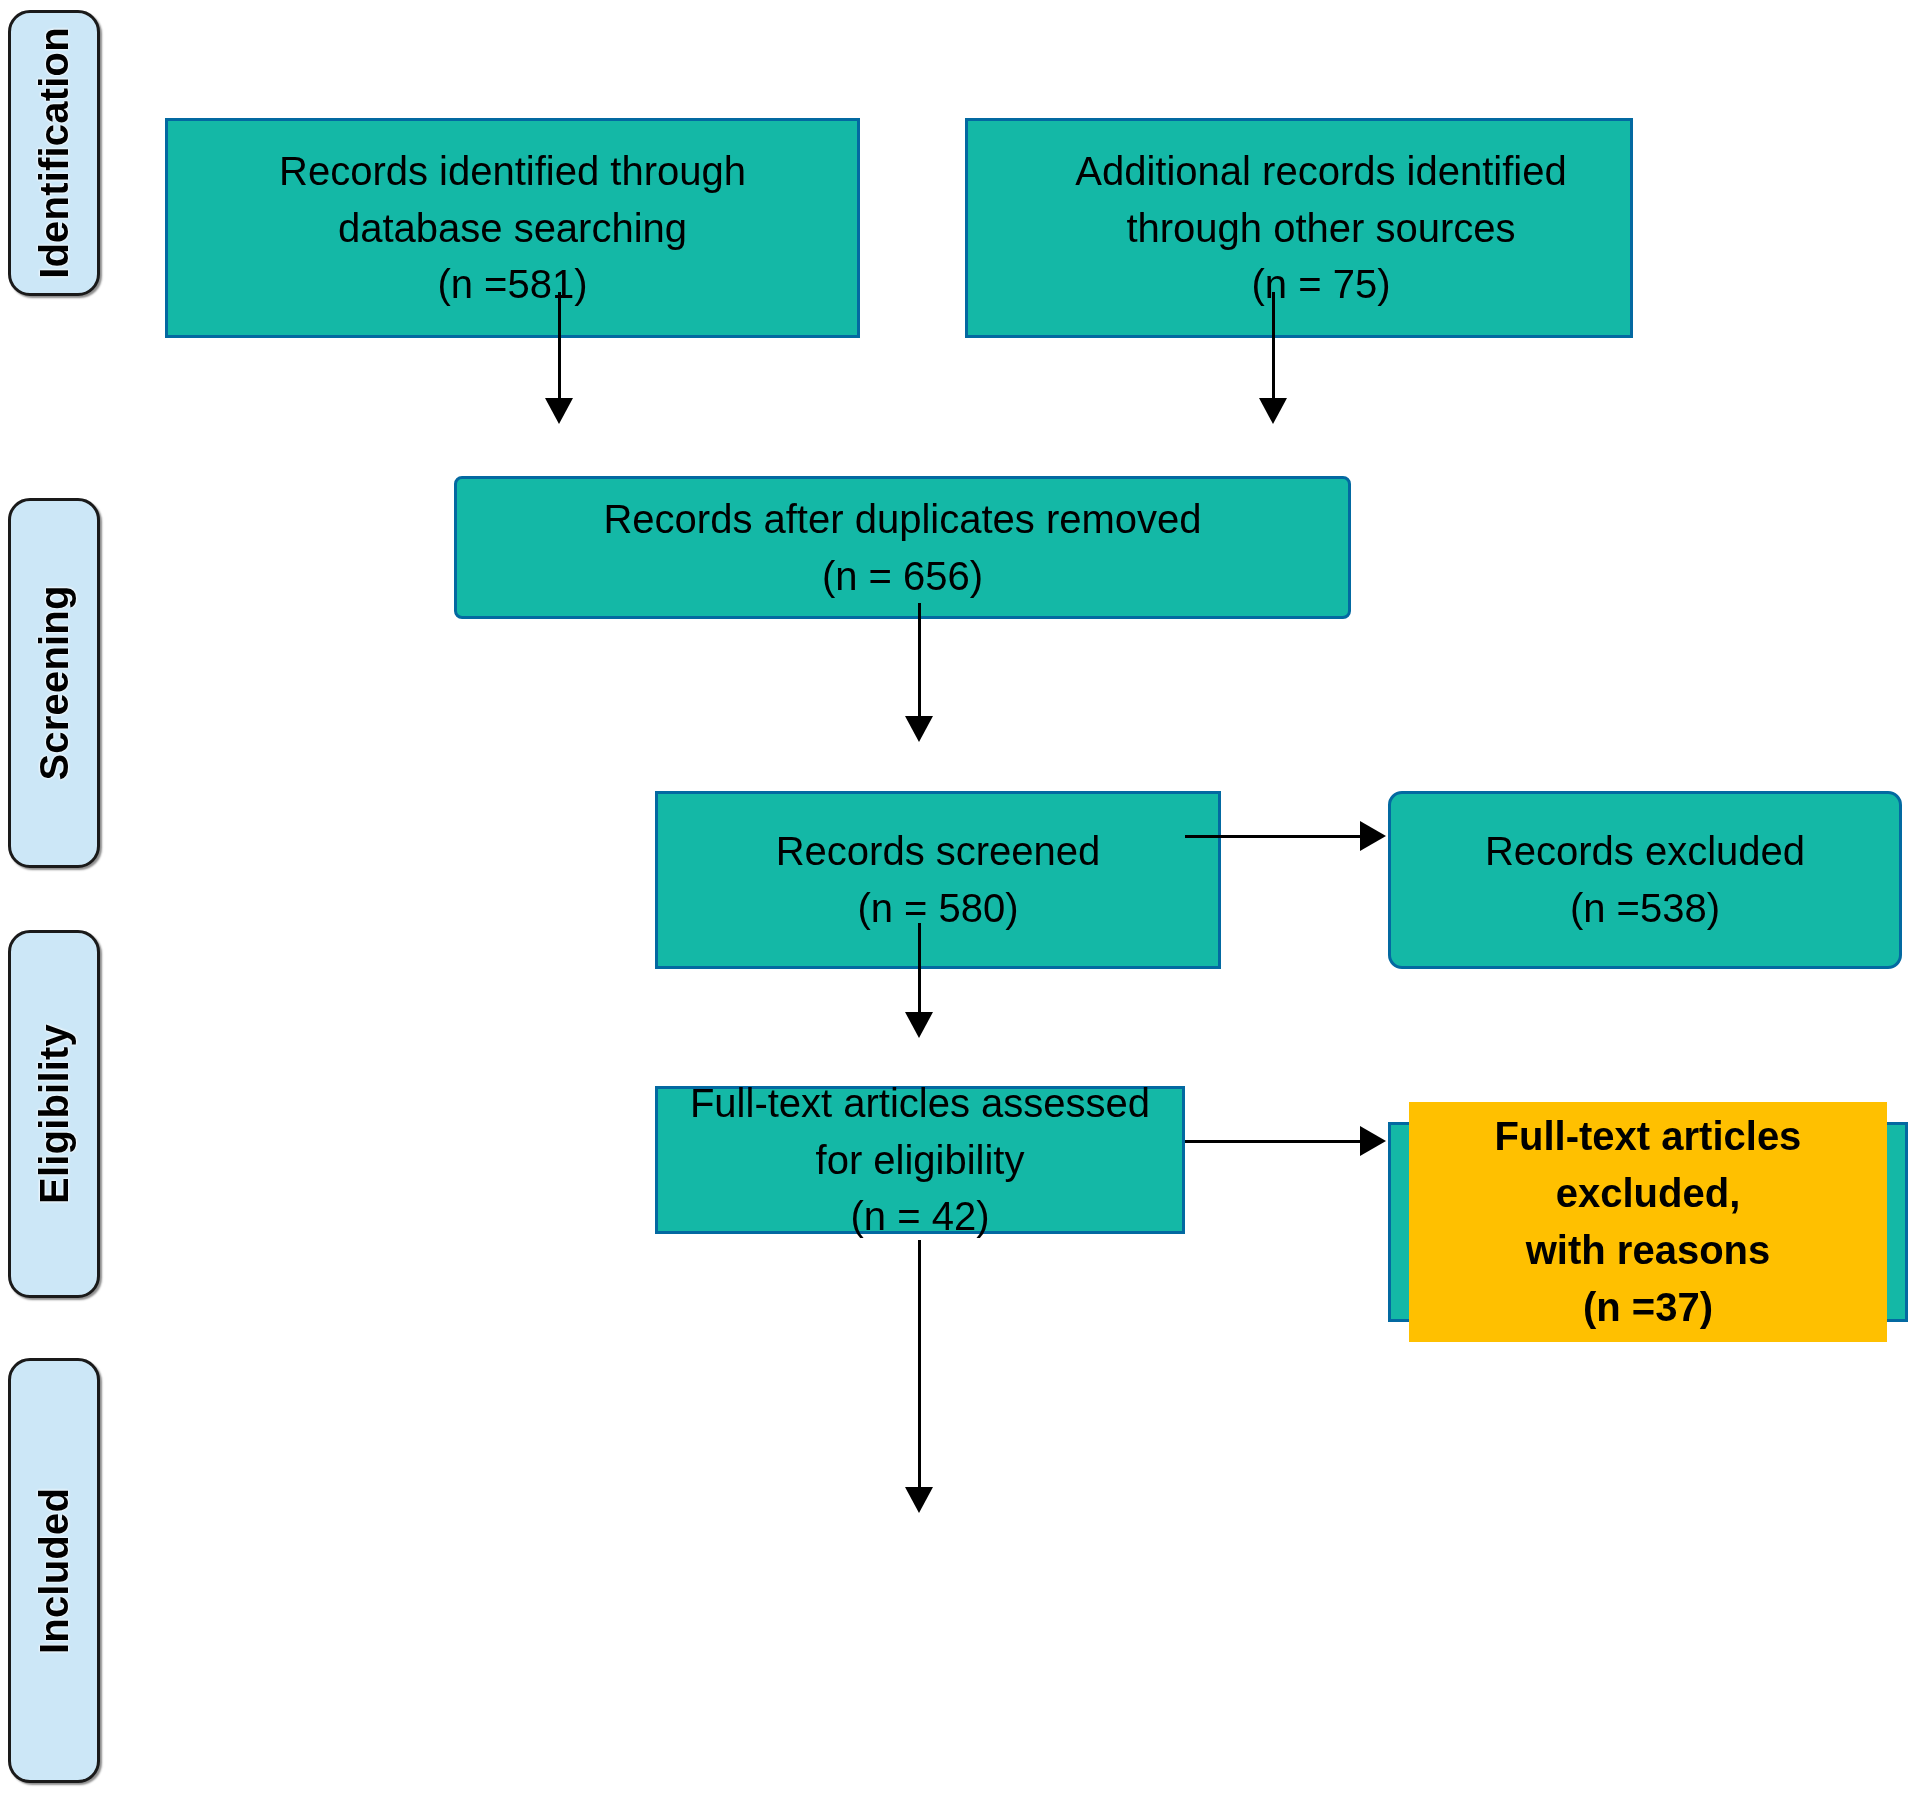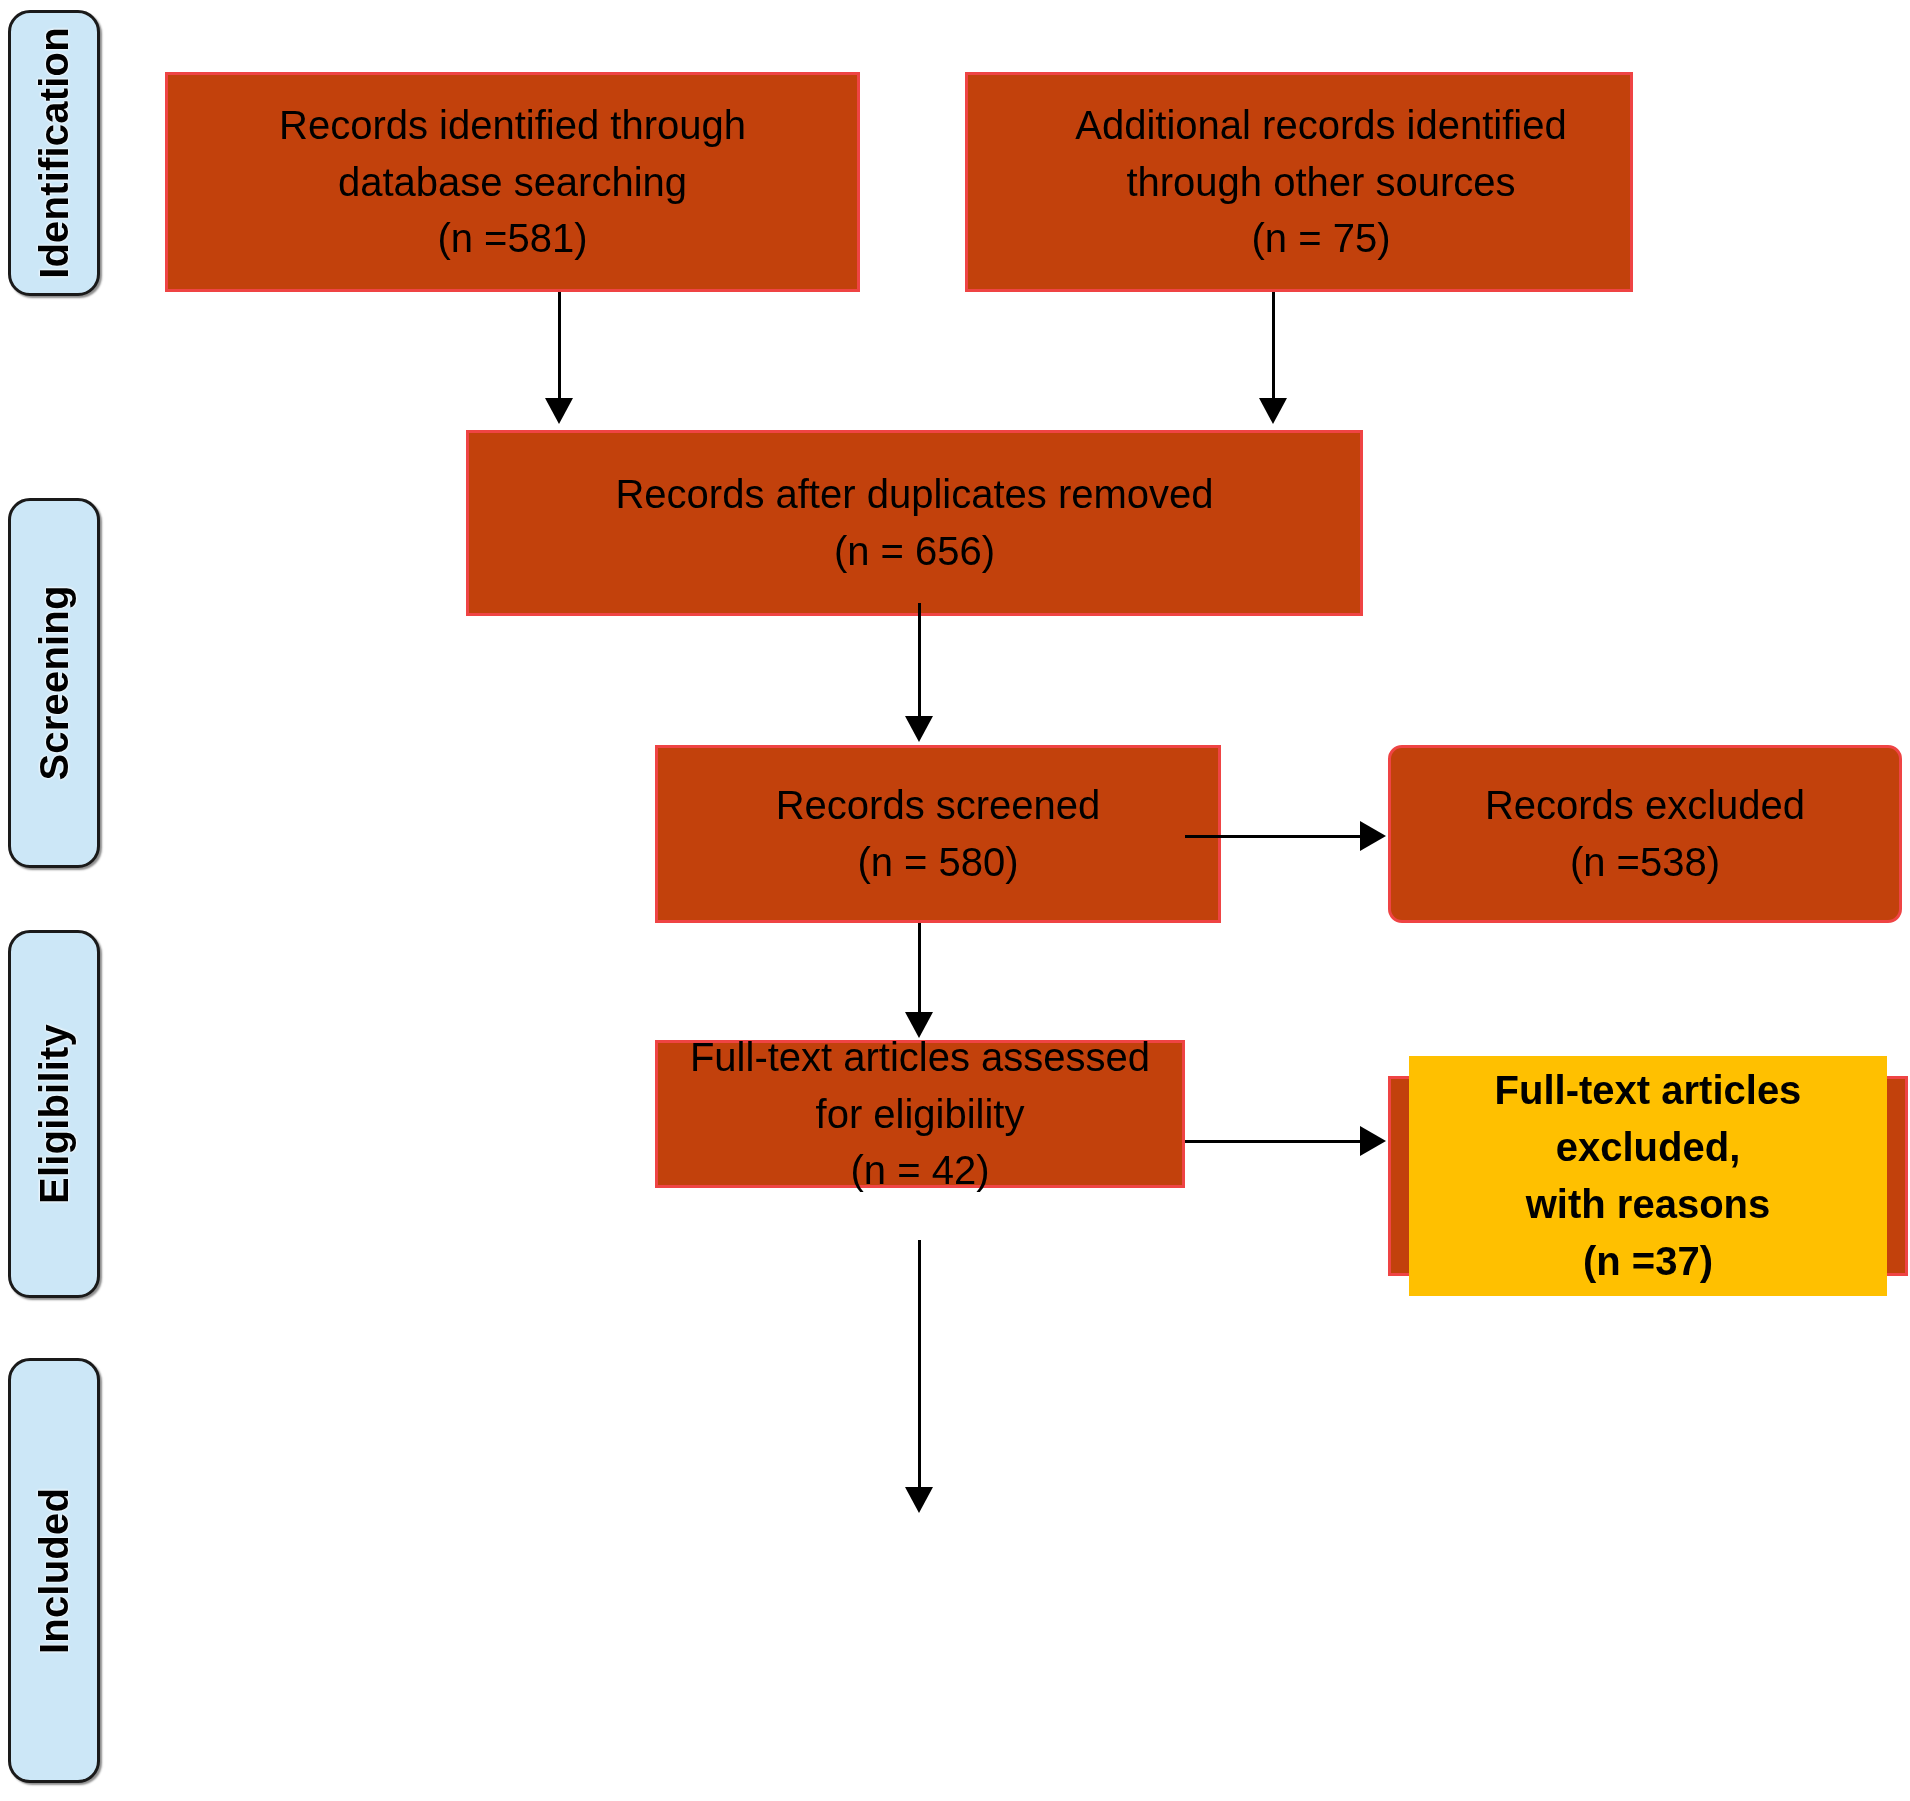--- a/index.html
+++ b/index.html
@@ -37,25 +37,26 @@
     font-size: 40px;
     letter-spacing: 0.2px;
     color: #000000;
     text-shadow: 0 0 3px #ffffff, 0 0 3px #ffffff;
   }
 
   
   .flow-box {
     position: absolute;
     box-sizing: border-box;
-    background: #c2410c;
-    border: 3px solid #ef4444;
+    background: #14b8a6;
+    border: 3px solid #0369a1;
     display: flex;
     align-items: center;
     justify-content: center;
+    margin-top: 46px;
   }
   .flow-box .box-text {
     text-align: center;
     font-size: 40px;
     line-height: 1.42;
     color: #000000;
     padding: 0 8px;
     white-space: pre-line;
   }
 
@@ -133,21 +134,21 @@
 through other sources
 (n = 75)</span>
   </div>
 
   <div class="conn-v" style="left:558px; top:292px; height:110px;"></div>
   <div class="arrow-down" style="left:545px; top:398px;"></div>
 
   <div class="conn-v" style="left:1272px; top:292px; height:110px;"></div>
   <div class="arrow-down" style="left:1259px; top:398px;"></div>
 
-  <div class="flow-box" style="left:466px; top:430px; width:897px; height:186px;">
+  <div class="flow-box" style="left:454px; top:430px; width:897px; height:143px;border-radius:8px;">
     <span class="box-text">Records after duplicates removed
 (n = 656)</span>
   </div>
 
   <div class="conn-v" style="left:918px; top:603px; height:115px;"></div>
   <div class="arrow-down" style="left:905px; top:716px;"></div>
 
   <div class="flow-box" style="left:655px; top:745px; width:566px; height:178px;">
     <span class="box-text">Records screened
 (n = 580)</span>

